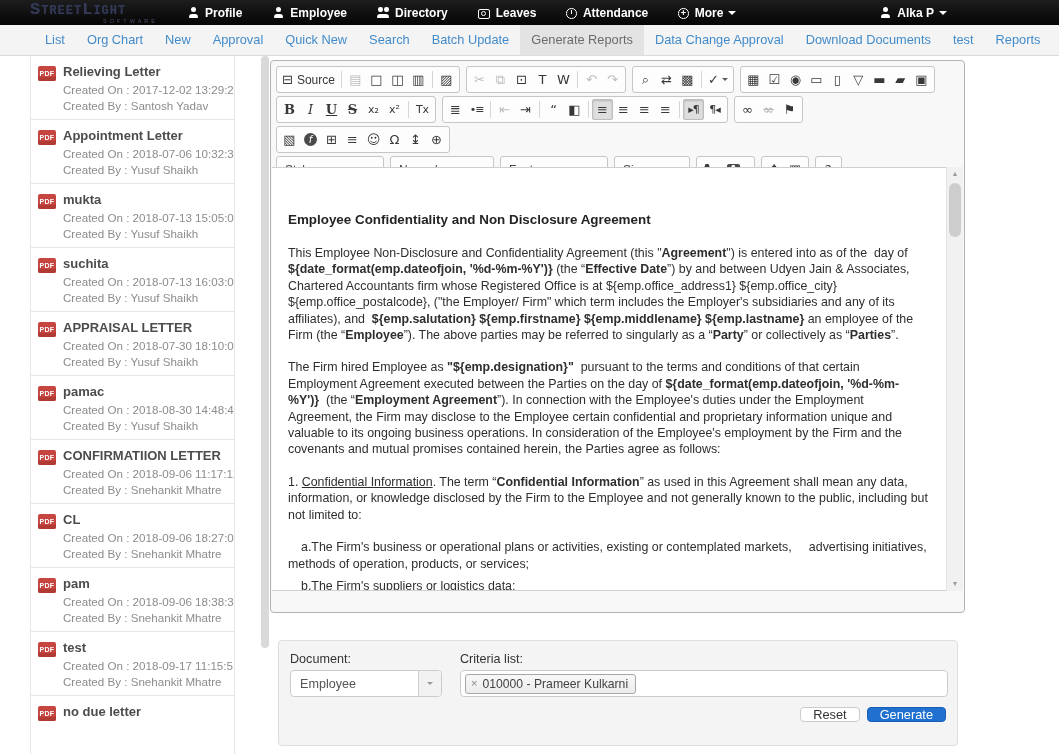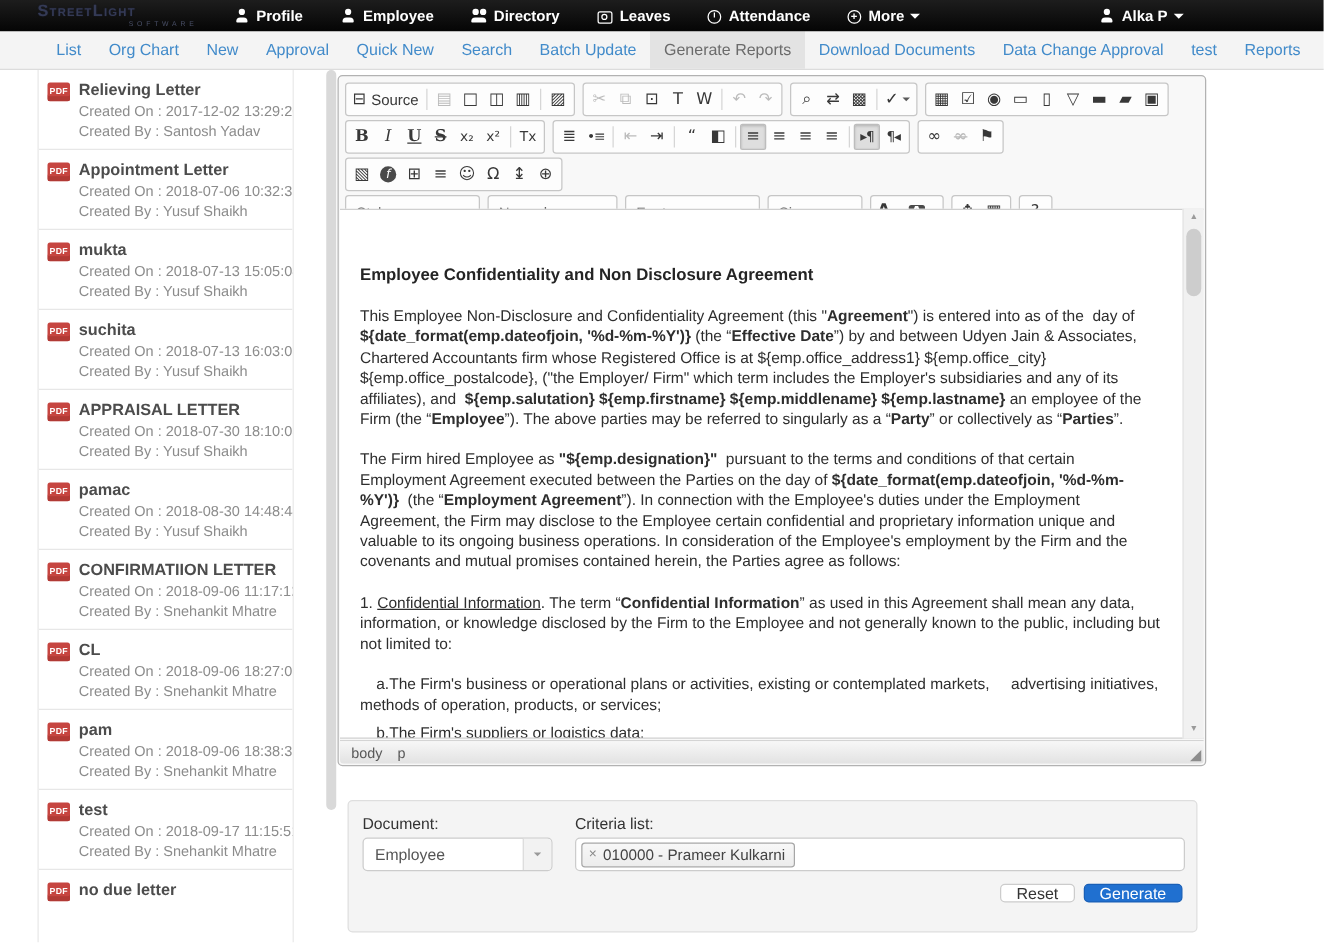--- a/index.html
+++ b/index.html
@@ -4,21 +4,21 @@
 <style>
   html,body{margin:0;padding:0}
   body{width:1059px;height:754px;position:relative;overflow:hidden;background:#fff;
        font-family:"Liberation Sans",sans-serif;-webkit-font-smoothing:antialiased}
   a{text-decoration:none}
 
   
   .topnav{position:absolute;left:0;top:0;width:100%;height:25px;z-index:9;
           background:linear-gradient(#1d1d1d,#050505);display:flex;align-items:center;color:#fff}
   .brand{margin-left:30px;width:128px;line-height:1;cursor:pointer;position:relative}
-  .brand-main{font-family:Liberation Sans, sans-serif;font-weight:bold;font-size:13px;color:#343a55;
+  .brand-main{font-family:Liberation Mono, monospace;font-weight:bold;font-size:17px;color:#343a55;
               letter-spacing:1px;font-variant:small-caps;text-shadow:0 0 1px #1e2238}
   .brand-sub{display:block;text-align:right;font-size:5.5px;letter-spacing:3px;color:#4a5068;margin-top:1px}
   .tn-items{display:flex;align-items:flex-end;margin-left:14px}
   .tn-item{color:#fff;font-size:12px;font-weight:bold;margin:0 15px;display:flex;align-items:center;cursor:pointer;white-space:nowrap}
   .tn-user{position:absolute;right:112px;top:0;height:25px;display:flex;align-items:center;color:#fff;
            font-size:12px;font-weight:bold;cursor:pointer}
   .caret{display:inline-block;width:0;height:0;border-left:4px solid transparent;border-right:4px solid transparent;
          border-top:4px solid #fff;margin-left:5px}
   
   .ico{display:inline-block;position:relative;width:12px;height:11px;margin-right:6px}
@@ -161,22 +161,22 @@
 
 <div class="nav2" id="tabs">
     <a class="tab">List</a>
     <a class="tab">Org Chart</a>
     <a class="tab">New</a>
     <a class="tab">Approval</a>
     <a class="tab">Quick New</a>
     <a class="tab">Search</a>
     <a class="tab">Batch Update</a>
     <a class="tab active">Generate Reports</a>
+    <a class="tab">Data Change Approval</a>
     <a class="tab">Download Documents</a>
-    <a class="tab">Data Change Approval</a>
     <a class="tab">test</a>
     <a class="tab">Reports</a>
   </div>
 
 <div class="sidebar" id="sidebar">
     <div class="sb-item">
       <span class="pdf">PDF</span>
       <div>
         <div class="sb-title">Relieving Letter</div>
         <div class="sb-meta">Created On : 2017-12-02 13:29:20</div>
@@ -525,24 +525,20 @@
         <p>1. <u>Confidential Information</u>. The term “<b>Confidential Information</b>” as used in this Agreement shall mean any data, information, or knowledge disclosed by the Firm to the Employee and not generally known to the public, including but not limited to:</p>
         <p class="indent">a.The Firm's business or operational plans or activities, existing or contemplated markets,     advertising initiatives, methods of operation, products, or services;</p>
         <p class="indent">b.The Firm's suppliers or logistics data;</p>
       </div>
   </div>
   <div class="ed-scroll">
     <div class="sc-ar sc-up">▲</div>
     <div class="sc-thumb"></div>
     <div class="sc-ar sc-dn">▼</div>
   </div>
-  <div class="pathbar">
-    <span id="path"><span class="path-item">body</span><span class="path-item">p</span></span>
-    <span class="ed-resize"></span>
-  </div>
 </div>
 
 <div class="panel">
   <span class="pl-label lb1">Document:</span>
   <span class="pl-label lb2">Criteria list:</span>
   <div class="sel">
     <span>Employee</span>
     <span class="sel-addon">
         <span class="caret"></span>
       </span>

